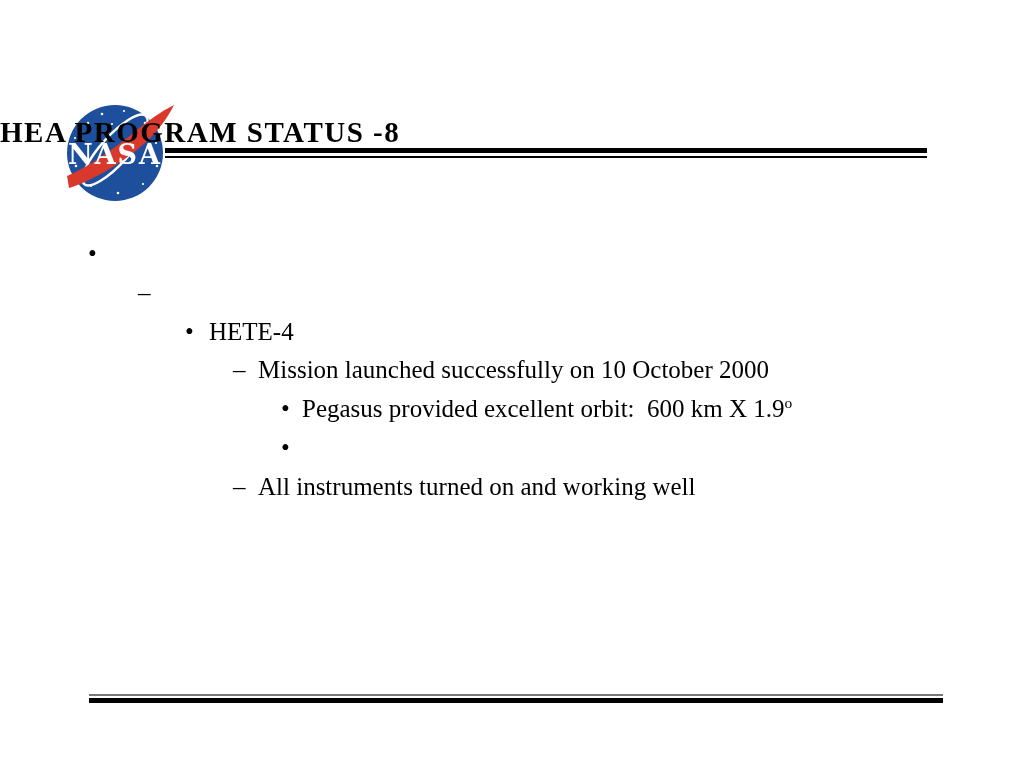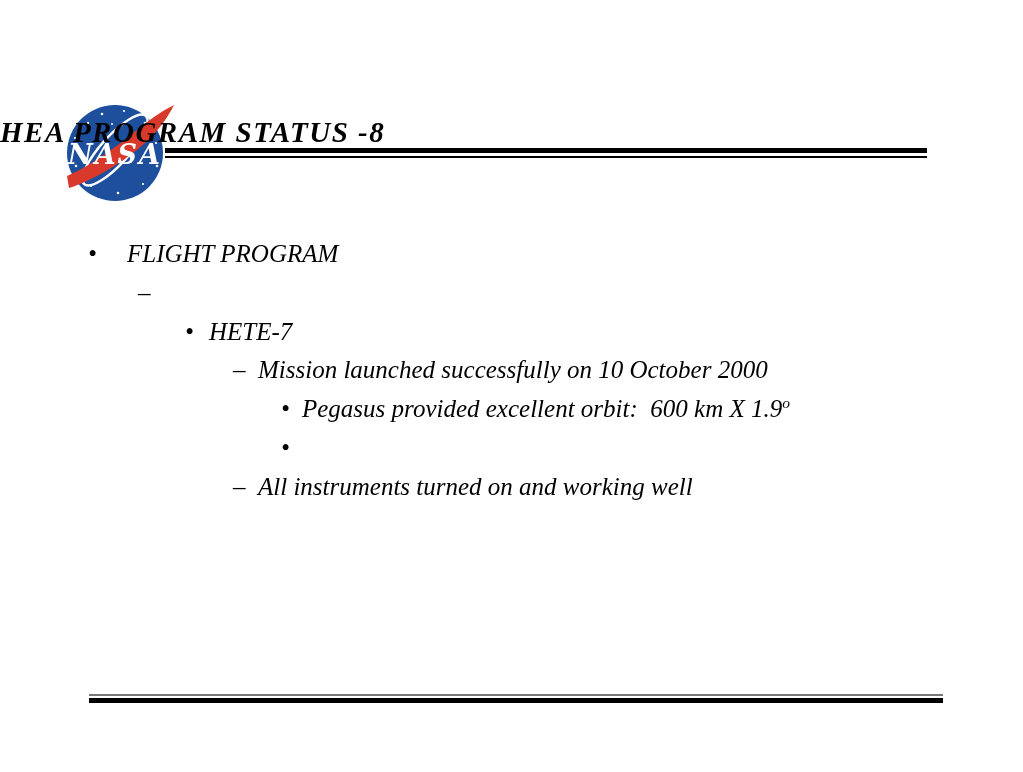--- a/index.html
+++ b/index.html
@@ -8,21 +8,20 @@
     background: #ffffff;
   }
   .slide {
     position: relative;
     width: 1017px;
     height: 772px;
     background: #ffffff;
     overflow: hidden;
     font-family: "Liberation Serif", serif;
     color: #000000;
-    font-style: italic;
   }
   
   .logo {
     position: absolute;
     left: 60px;
     top: 98px;
     width: 116px;
     height: 106px;
   }
   .page-title {
@@ -143,30 +142,29 @@
   <div class="header-rule">
     <div class="thick"></div>
     <div class="gap"></div>
     <div class="thin"></div>
   </div>
 
   <div class="content">
 
     <div class="row lvl1">
       <span class="marker">•</span>
-      <span class="txt">FLIGHT PROGRAM</span>
     </div>
 
     <div class="row lvl2">
       <span class="marker">–</span>
     </div>
 
     <div class="row lvl3">
       <span class="marker">•</span>
-      <span class="txt">HETE-7</span>
+      <span class="txt">HETE-4</span>
     </div>
 
     <div class="row lvl4">
       <span class="marker">–</span>
       <span class="txt">Mission launched successfully on 10 October 2000</span>
     </div>
 
     <div class="row lvl5">
       <span class="marker">•</span>
       <span class="txt"><span>Pegasus provided excellent orbit:  600 km X 1.9</span><sup>o</sup></span>

